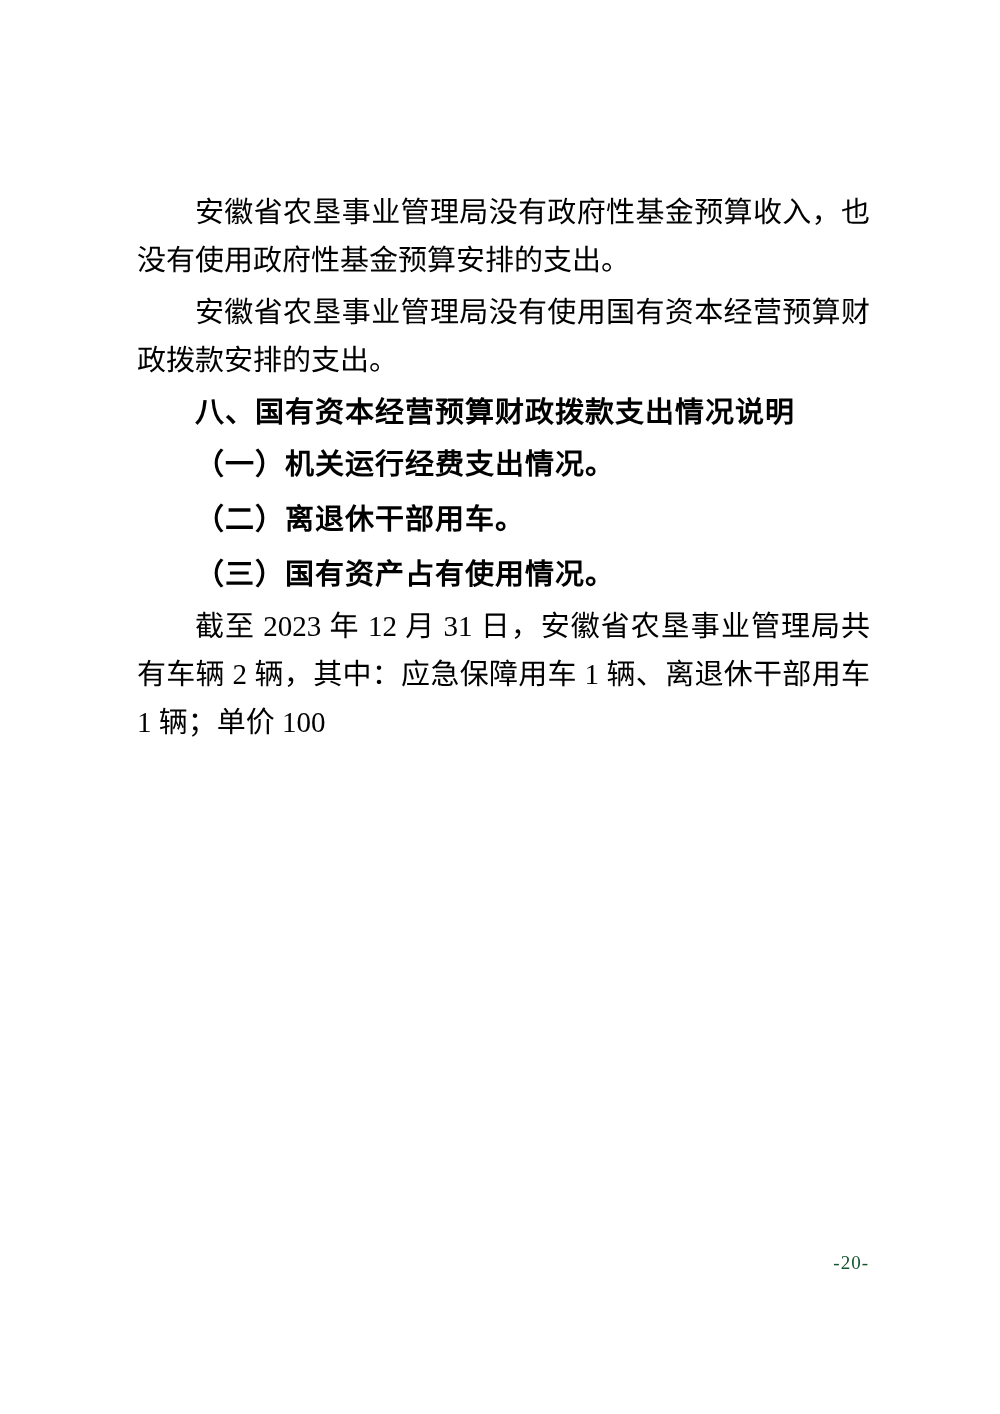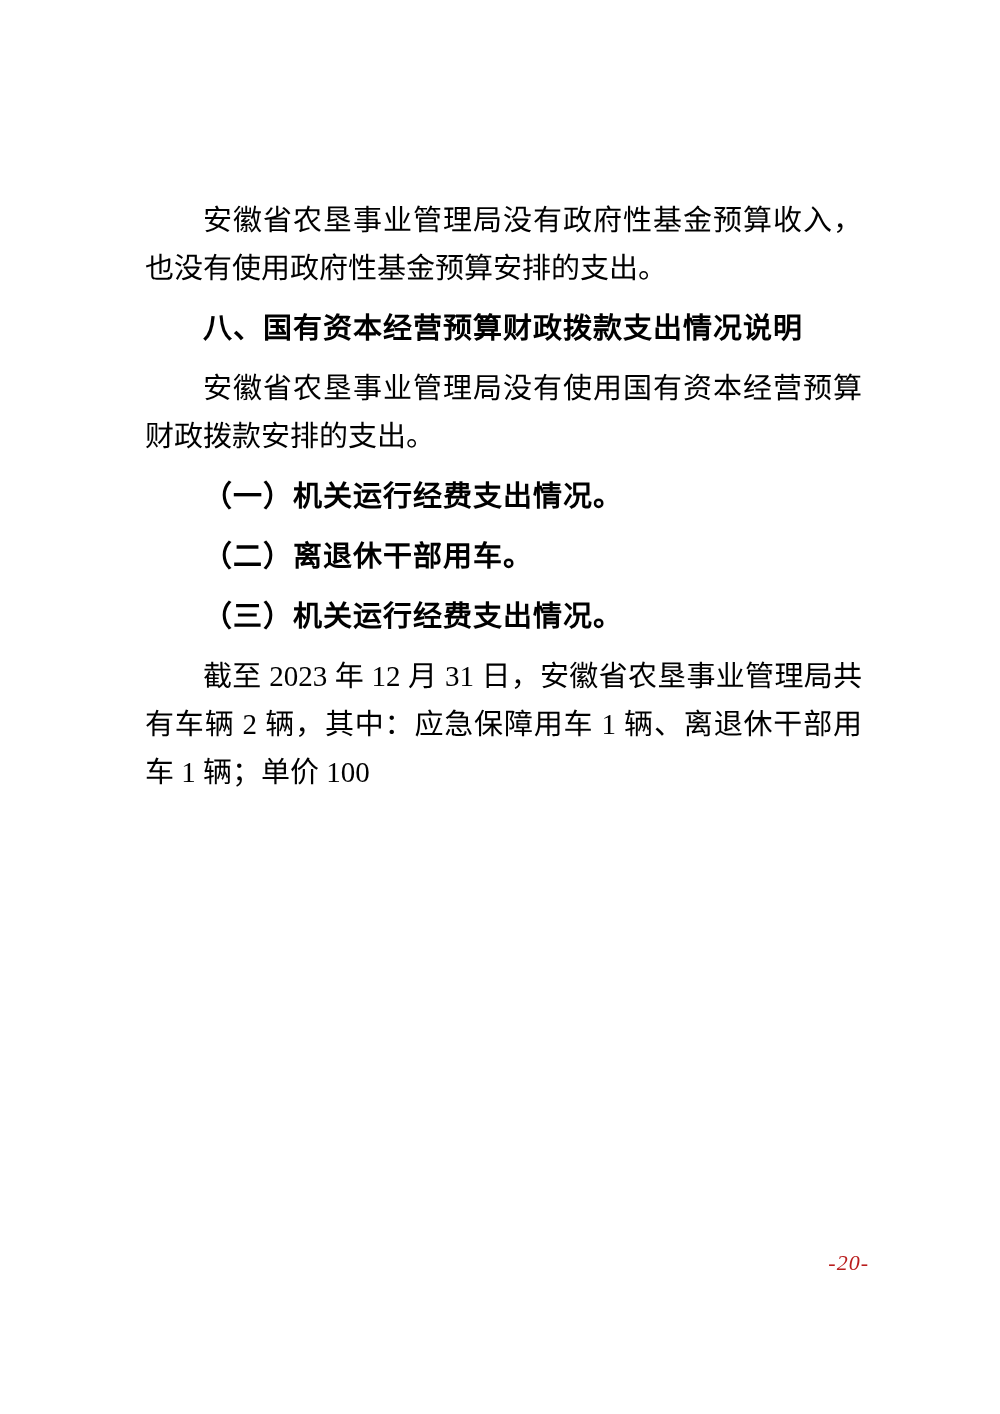--- a/index.html
+++ b/index.html
@@ -20,54 +20,53 @@
     top: 184px;
     width: 741px;
   }
   .block {
     font-family: "Liberation Serif", "DejaVu Serif", serif;
     font-size: 29px;
     line-height: 48px;
     color: #000000;
     text-align: justify;
     text-indent: 2em;
-    margin: 12px;
+    margin: 4px;
   }
   .heading-major {
     font-family: "Liberation Sans", "DejaVu Sans", sans-serif;
     font-weight: 700;
     letter-spacing: 1px;
   }
   .heading-sub {
     font-family: "Liberation Serif", "DejaVu Serif", serif;
     font-weight: 700;
     letter-spacing: 1px;
   }
   .gap-before {
     margin-top: 7px;
   }
   .page-footer {
     position: absolute;
     top: 1248px;
     right: 131px;
     font-family: "Liberation Serif", "DejaVu Serif", serif;
-    font-size: 22px;
+    font-size: 19px;
     line-height: 30px;
-    color: #b91c1c;
+    color: #14532d;
     letter-spacing: 1px;
-    font-style: italic;
   }
 </style>
 </head>
 <body>
 
 <div class="page">
   <div class="content">
     <p class="block">安徽省农垦事业管理局没有政府性基金预算收入，也没有使用政府性基金预算安排的支出。</p>
+    <p class="block">安徽省农垦事业管理局没有使用国有资本经营预算财政拨款安排的支出。</p>
     <p class="block heading-major">八、国有资本经营预算财政拨款支出情况说明</p>
-    <p class="block">安徽省农垦事业管理局没有使用国有资本经营预算财政拨款安排的支出。</p>
     <p class="block heading-sub">（一）机关运行经费支出情况。</p>
     <p class="block heading-sub gap-before">（二）离退休干部用车。</p>
-    <p class="block heading-sub gap-before">（三）机关运行经费支出情况。</p>
+    <p class="block heading-sub gap-before">（三）国有资产占有使用情况。</p>
     <p class="block">截至 2023 年 12 月 31 日，安徽省农垦事业管理局共有车辆 2 辆，其中：应急保障用车 1 辆、离退休干部用车 1 辆；单价 100</p>
   </div>
   <div class="page-footer">-20-</div>
 </div>
 
 </body></html>

